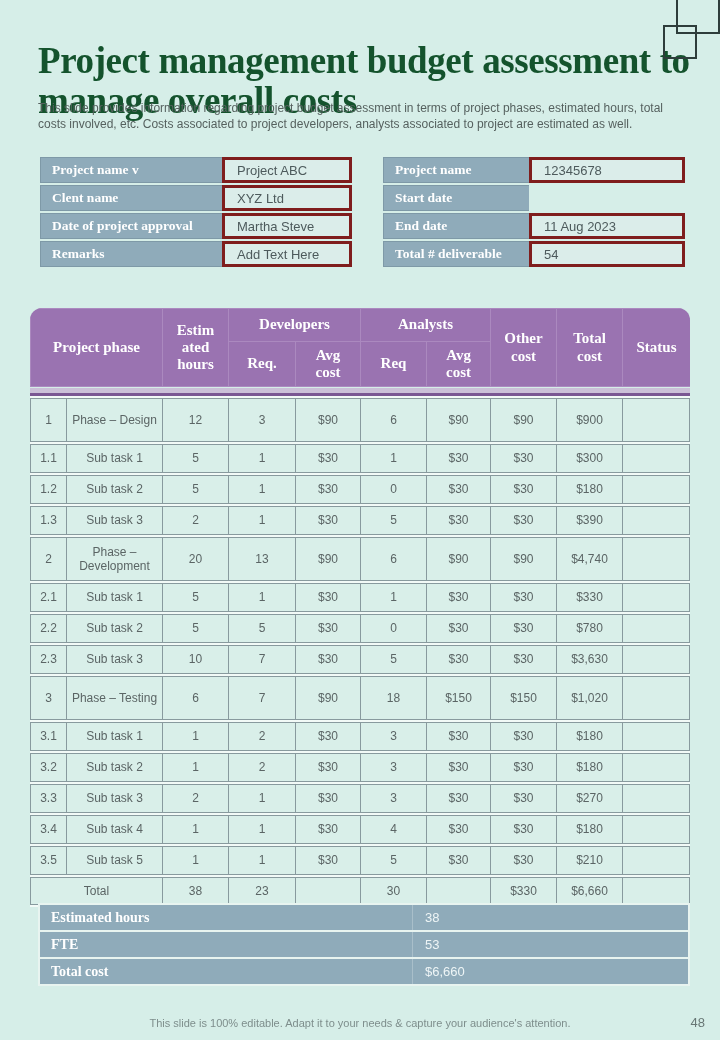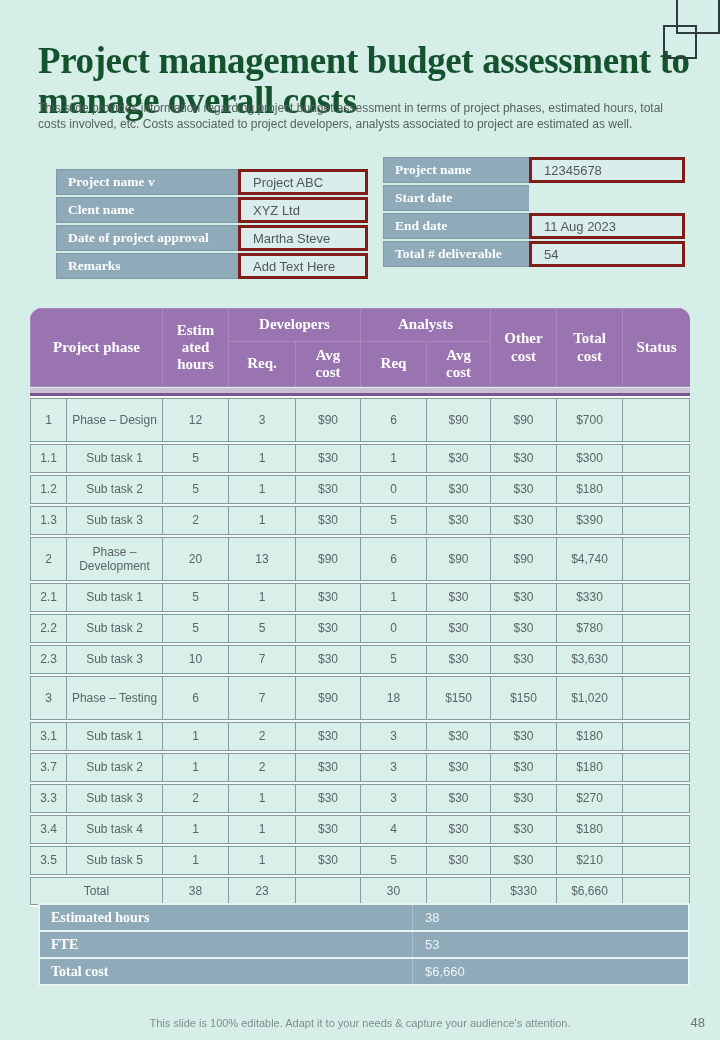--- a/index.html
+++ b/index.html
@@ -14,21 +14,21 @@
   .square-small{position:absolute;left:663px;top:25px;width:30px;height:30px;
     border:2px solid #2e3d3b;background:transparent;z-index:5;}
   
   .title{position:absolute;left:38px;top:16px;width:662px;
     font-family:"Liberation Serif",serif;font-weight:700;font-size:37px;
     line-height:1.1;color:#14532d;letter-spacing:-0.4px;}
   .subtitle{position:absolute;left:38px;top:89px;width:650px;
     font-size:12px;line-height:1.32;color:#56615f;}
   
   .kv-table{position:absolute;}
-  .info-left{left:56px;top:157px;width:312px;margin-top:12px;}
+  .info-left{left:40px;top:157px;width:312px;}
   .info-right{left:383px;top:157px;width:302px;}
   .kv-row{display:flex;margin-bottom:2px;}
   .kv-label{background:#8fabba;color:#ffffff;
     font-family:"Liberation Serif",serif;font-weight:700;font-size:13.5px;
     display:flex;align-items:center;padding:0 11px;height:26px;
     box-sizing:border-box;border:1px solid #7e99a7;border-right:none;
     flex:0 0 auto;}
   .kv-value{background:#dbedea;color:#4d5a5c;font-size:13px;
     display:flex;align-items:center;padding:0 12px;height:26px;
     box-sizing:border-box;border:3px solid #7f1d1d;flex:1;}
@@ -168,21 +168,21 @@
       <tbody>
           <tr class="phase">
             <td>1</td>
             <td>Phase – Design</td>
             <td>12</td>
             <td>3</td>
             <td>$90</td>
             <td>6</td>
             <td>$90</td>
             <td>$90</td>
-            <td>$700</td>
+            <td>$900</td>
             <td></td>
           </tr>
           <tr class="sub">
             <td>1.1</td>
             <td>Sub task 1</td>
             <td>5</td>
             <td>1</td>
             <td>$30</td>
             <td>1</td>
             <td>$30</td>
@@ -280,21 +280,21 @@
             <td>1</td>
             <td>2</td>
             <td>$30</td>
             <td>3</td>
             <td>$30</td>
             <td>$30</td>
             <td>$180</td>
             <td></td>
           </tr>
           <tr class="sub">
-            <td>3.7</td>
+            <td>3.2</td>
             <td>Sub task 2</td>
             <td>1</td>
             <td>2</td>
             <td>$30</td>
             <td>3</td>
             <td>$30</td>
             <td>$30</td>
             <td>$180</td>
             <td></td>
           </tr>

